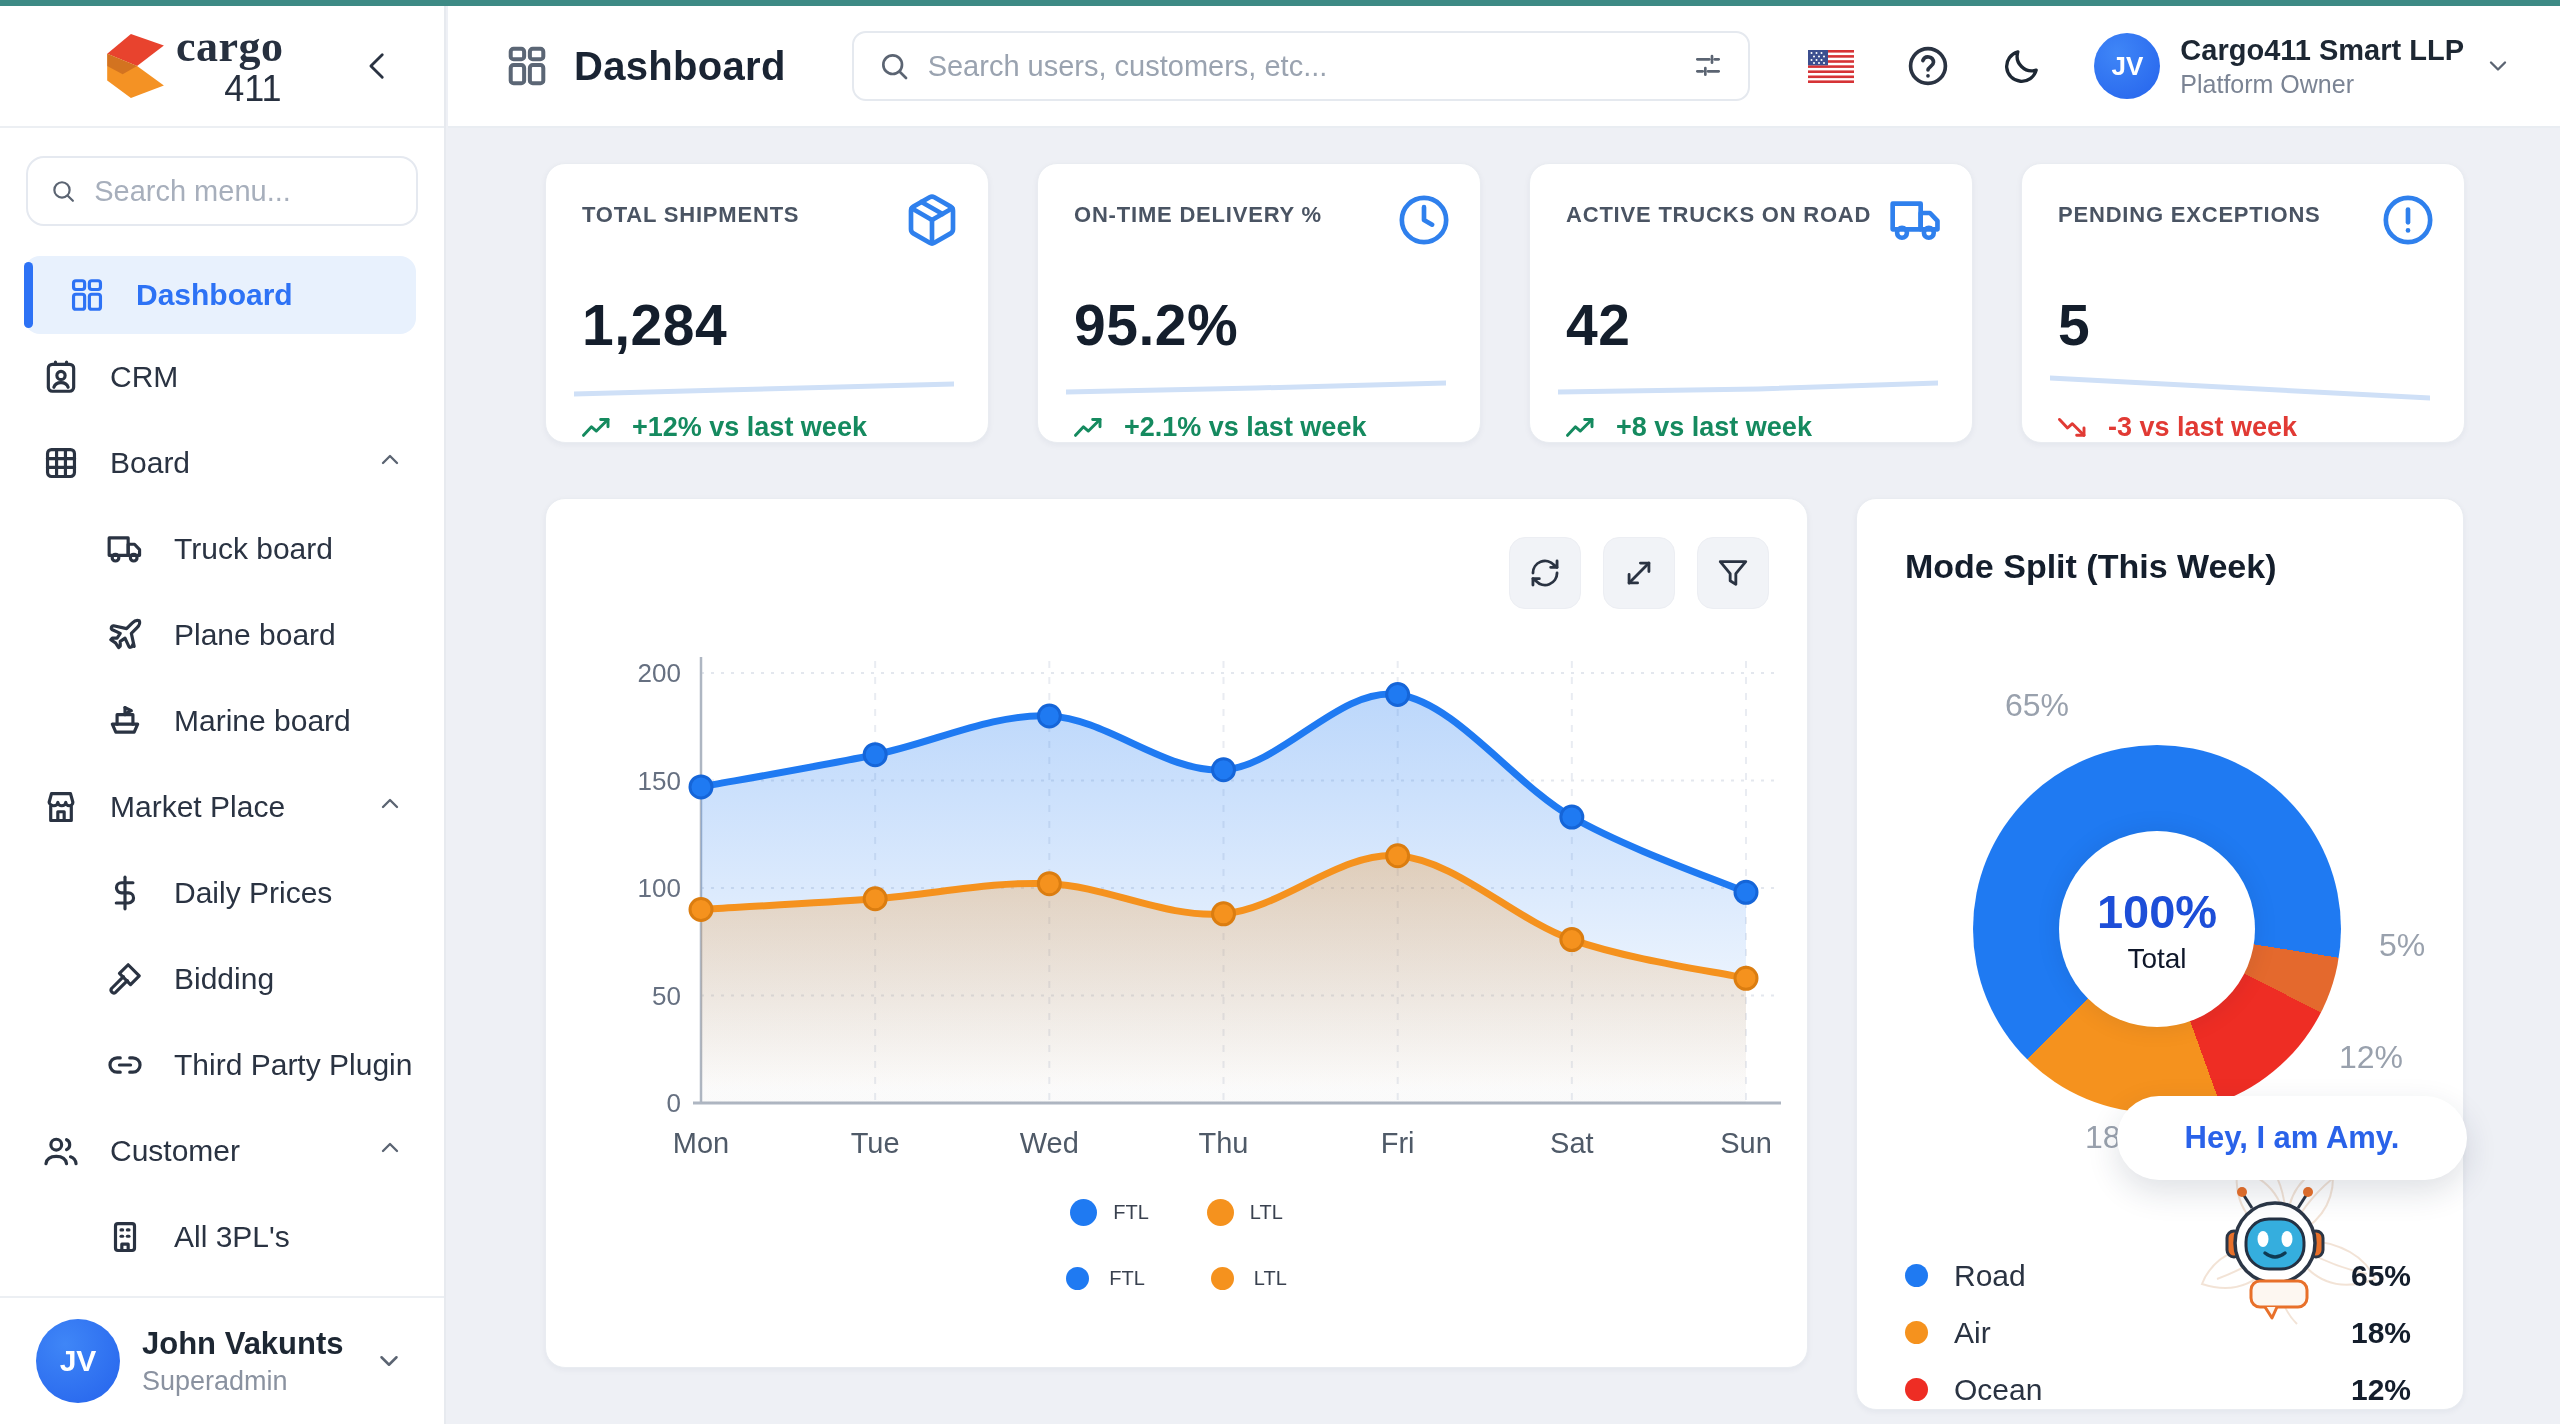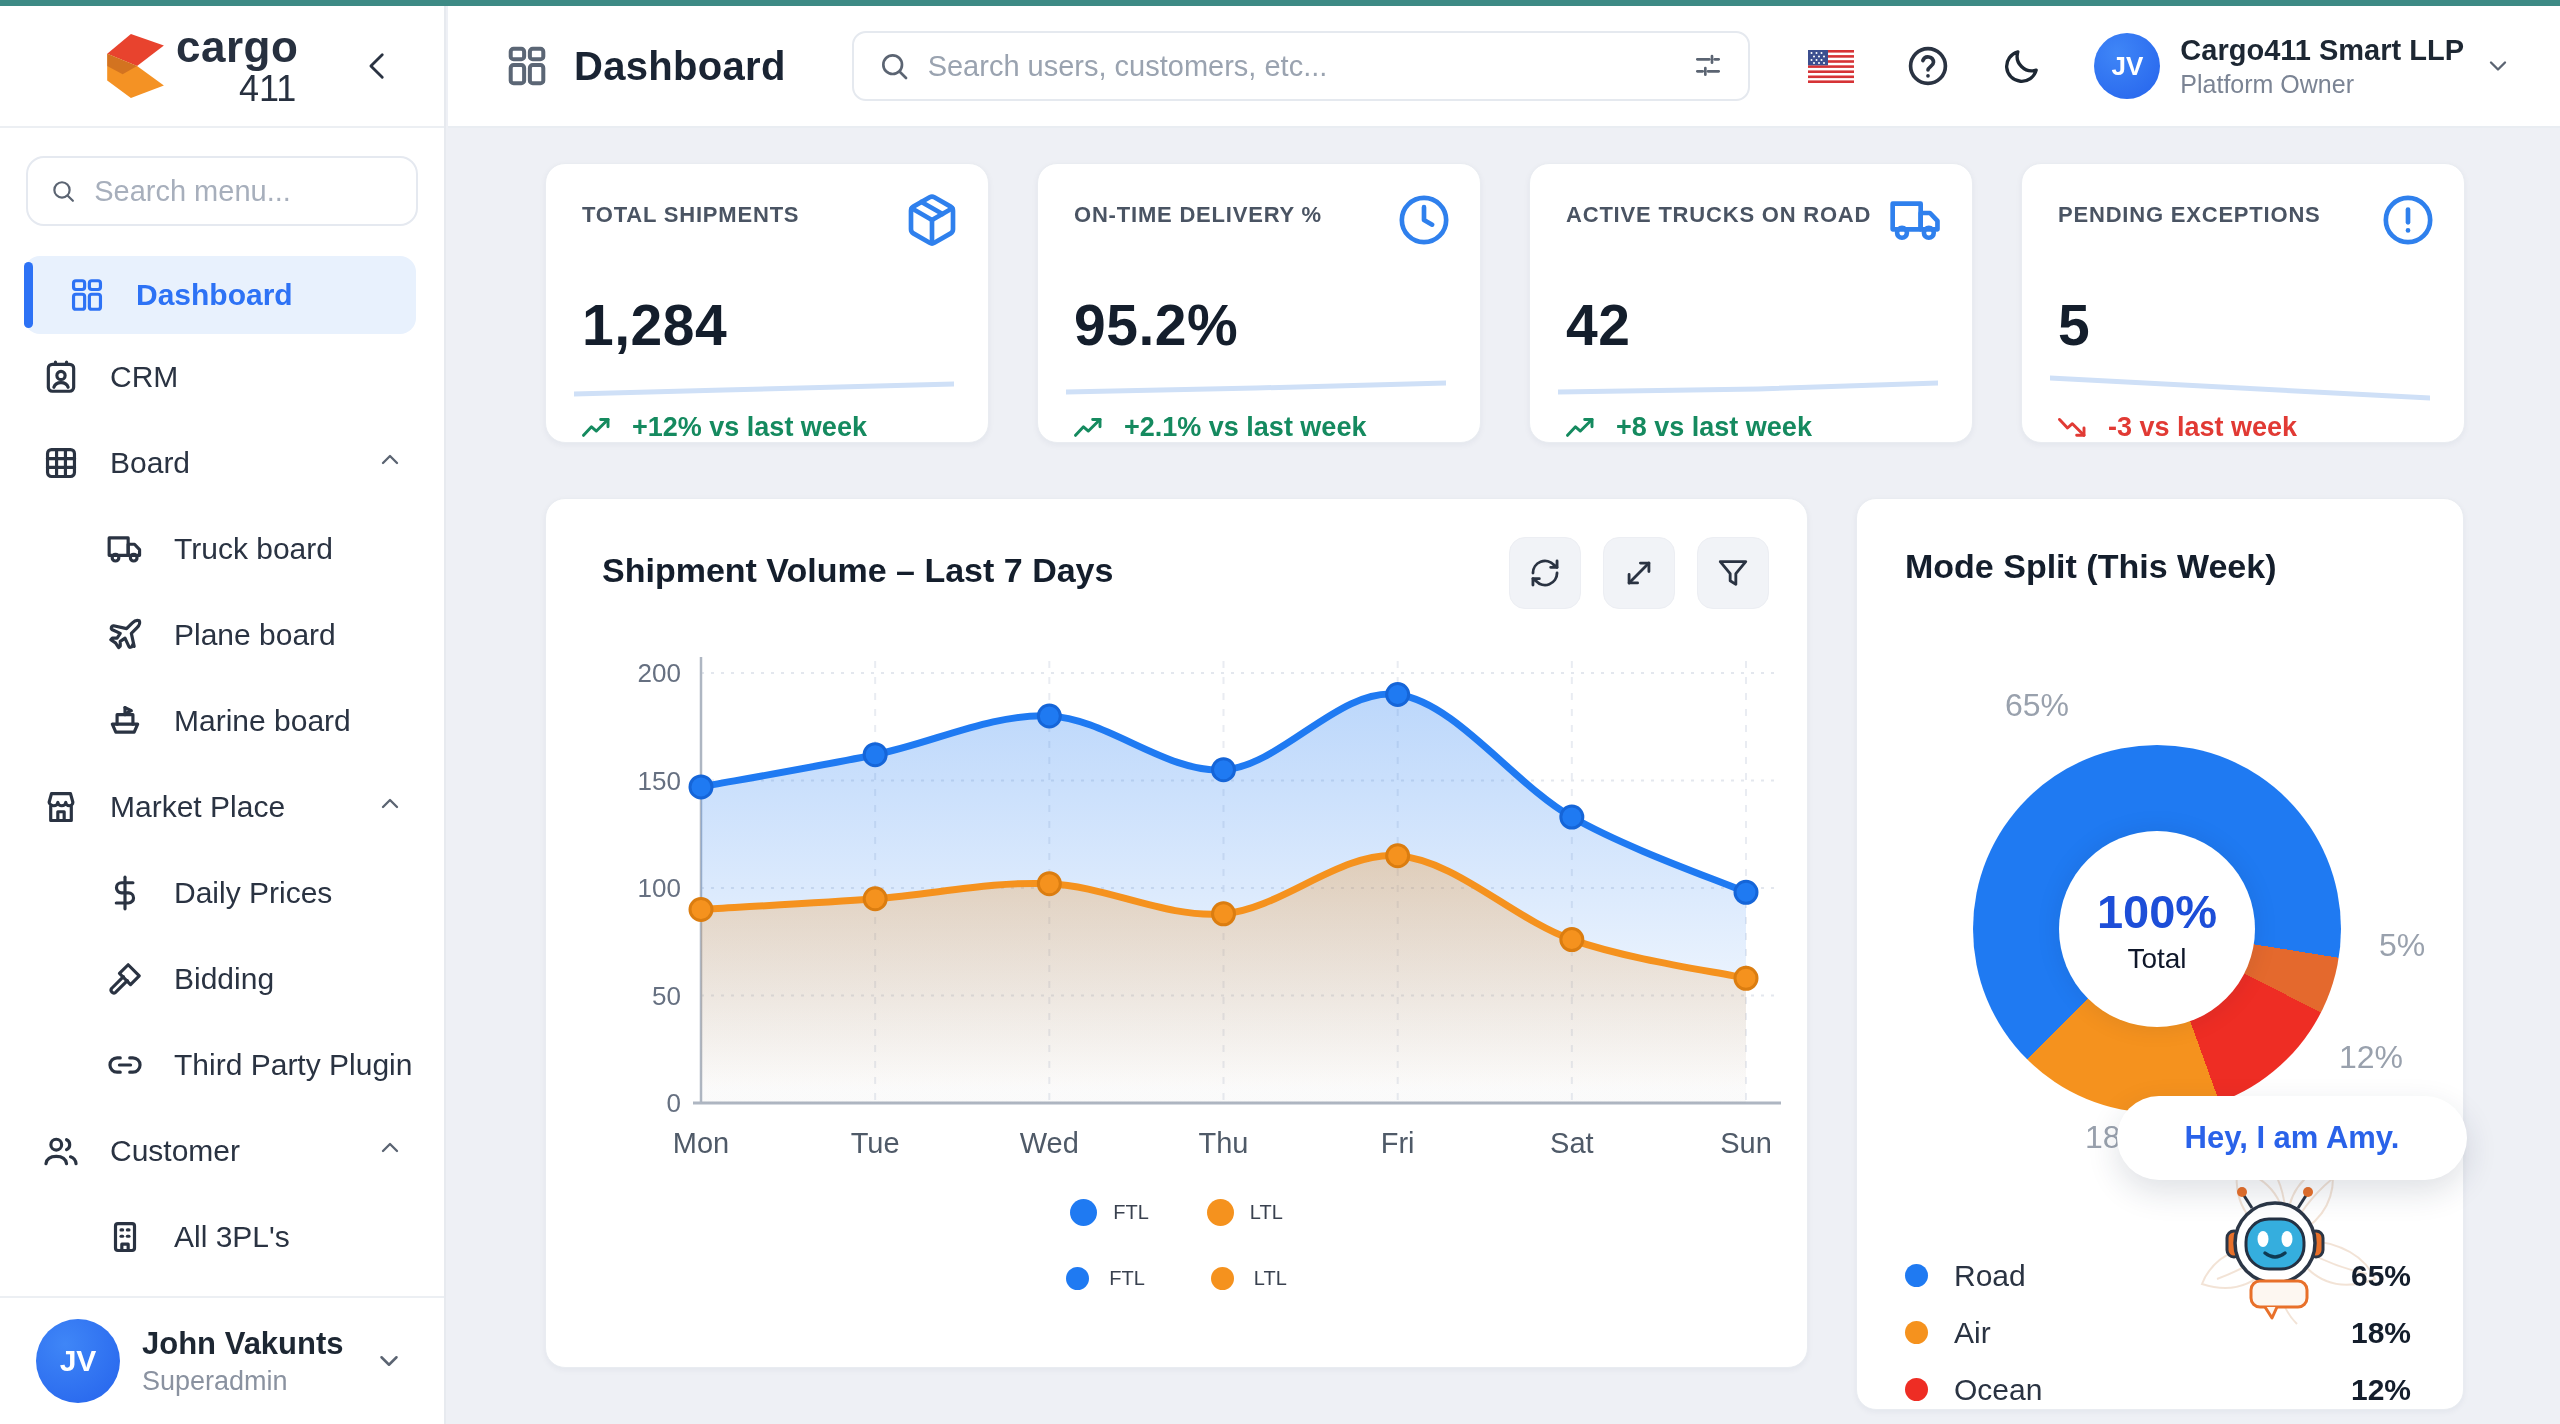--- a/index.html
+++ b/index.html
@@ -8,21 +8,21 @@
 
   .top-strip { position:absolute; left:0; top:0; width:2560px; height:6px; background:#3d8a85; z-index:90; }
 
   
   .sidebar { position:absolute; left:0; top:6px; bottom:0; width:446px; background:#ffffff;
     border-right:2px solid #e7eaef; z-index:40; }
   .logo-row { height:122px; border-bottom:2px solid #ecEFf3; border-bottom:2px solid #eceff3;
     display:flex; align-items:center; padding:0 36px 0 100px; position:relative; }
   .logo-mark { width:68px; height:68px; flex:0 0 auto; }
   .logo-text { margin-left:8px; line-height:1; }
-  .logo-main { font-size:44px; font-weight:600; color:#27303f; letter-spacing:0.5px; }
+  .logo-main { font-size:44px; font-weight:600; color:#27303f; letter-spacing:0.5px;font-family:Liberation Serif, serif; }
   .logo-sub { font-size:36px; font-weight:500; color:#27303f; text-align:right; margin-top:2px; padding-right:2px; }
   .collapse-btn { position:absolute; right:44px; top:38px; width:44px; height:44px; display:flex;
     align-items:center; justify-content:center; cursor:pointer; background:none; border:none; }
 
   .menu-search { margin:28px 26px 0 26px; height:70px; border:2px solid #e5e9f0; border-radius:18px;
     display:flex; align-items:center; padding:0 22px; background:#fff; }
   .menu-search input { border:none; outline:none; font-size:29px; color:#3a4352; width:100%;
     margin-left:18px; font-family:inherit; background:transparent; }
   .menu-search input::placeholder { color:#a7afbc; }
 
@@ -471,21 +471,20 @@
         <svg class="trend-down" width="30" height="22" viewBox="0 0 24 18">
             <polyline points="1 2 7.5 9 11.5 5.5 21 15"></polyline>
             <polyline points="15 15 21 15 21 9"></polyline>
           </svg>
         <span>-3 vs last week</span>
       </div>
     </div>
   </div>
 
   <section class="card chart-card">
-    <h2 class="chart-title">Shipment Volume – Last 7 Days</h2>
     <div class="chart-btns">
       <button class="chart-btn">
         <svg class="stroke-ic" width="34" height="34" viewBox="0 0 24 24" stroke-width="2.1">
             <path d="M3.5 12a8.5 8.5 0 0 1 14.8-5.7L20.5 8"></path>
             <polyline points="20.5 3.5 20.5 8 16 8"></polyline>
             <path d="M20.5 12a8.5 8.5 0 0 1-14.8 5.7L3.5 16"></path>
             <polyline points="3.5 20.5 3.5 16 8 16"></polyline>
           </svg>
       </button>
       <button class="chart-btn">

